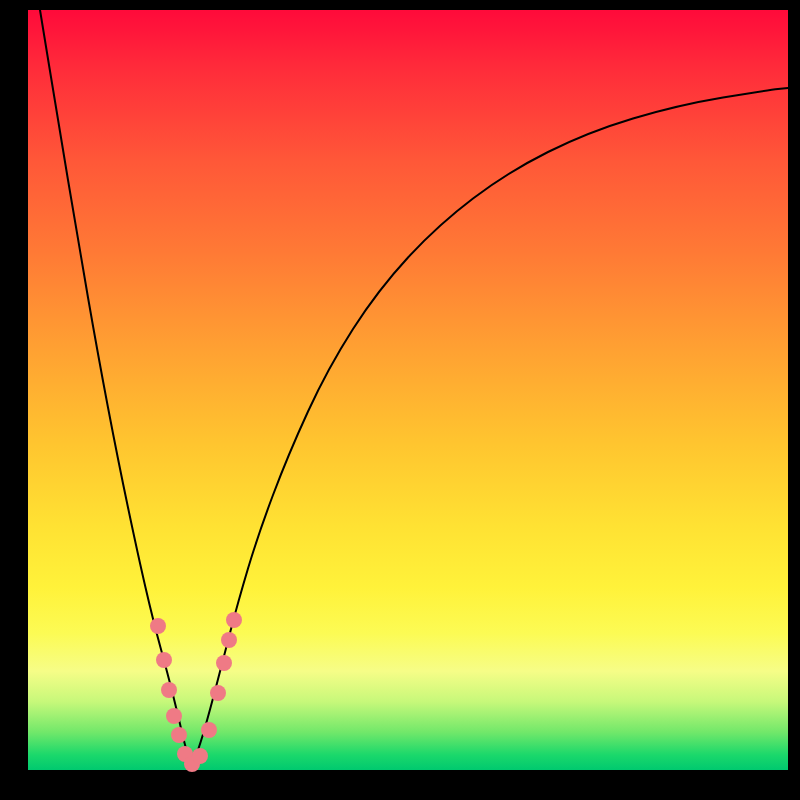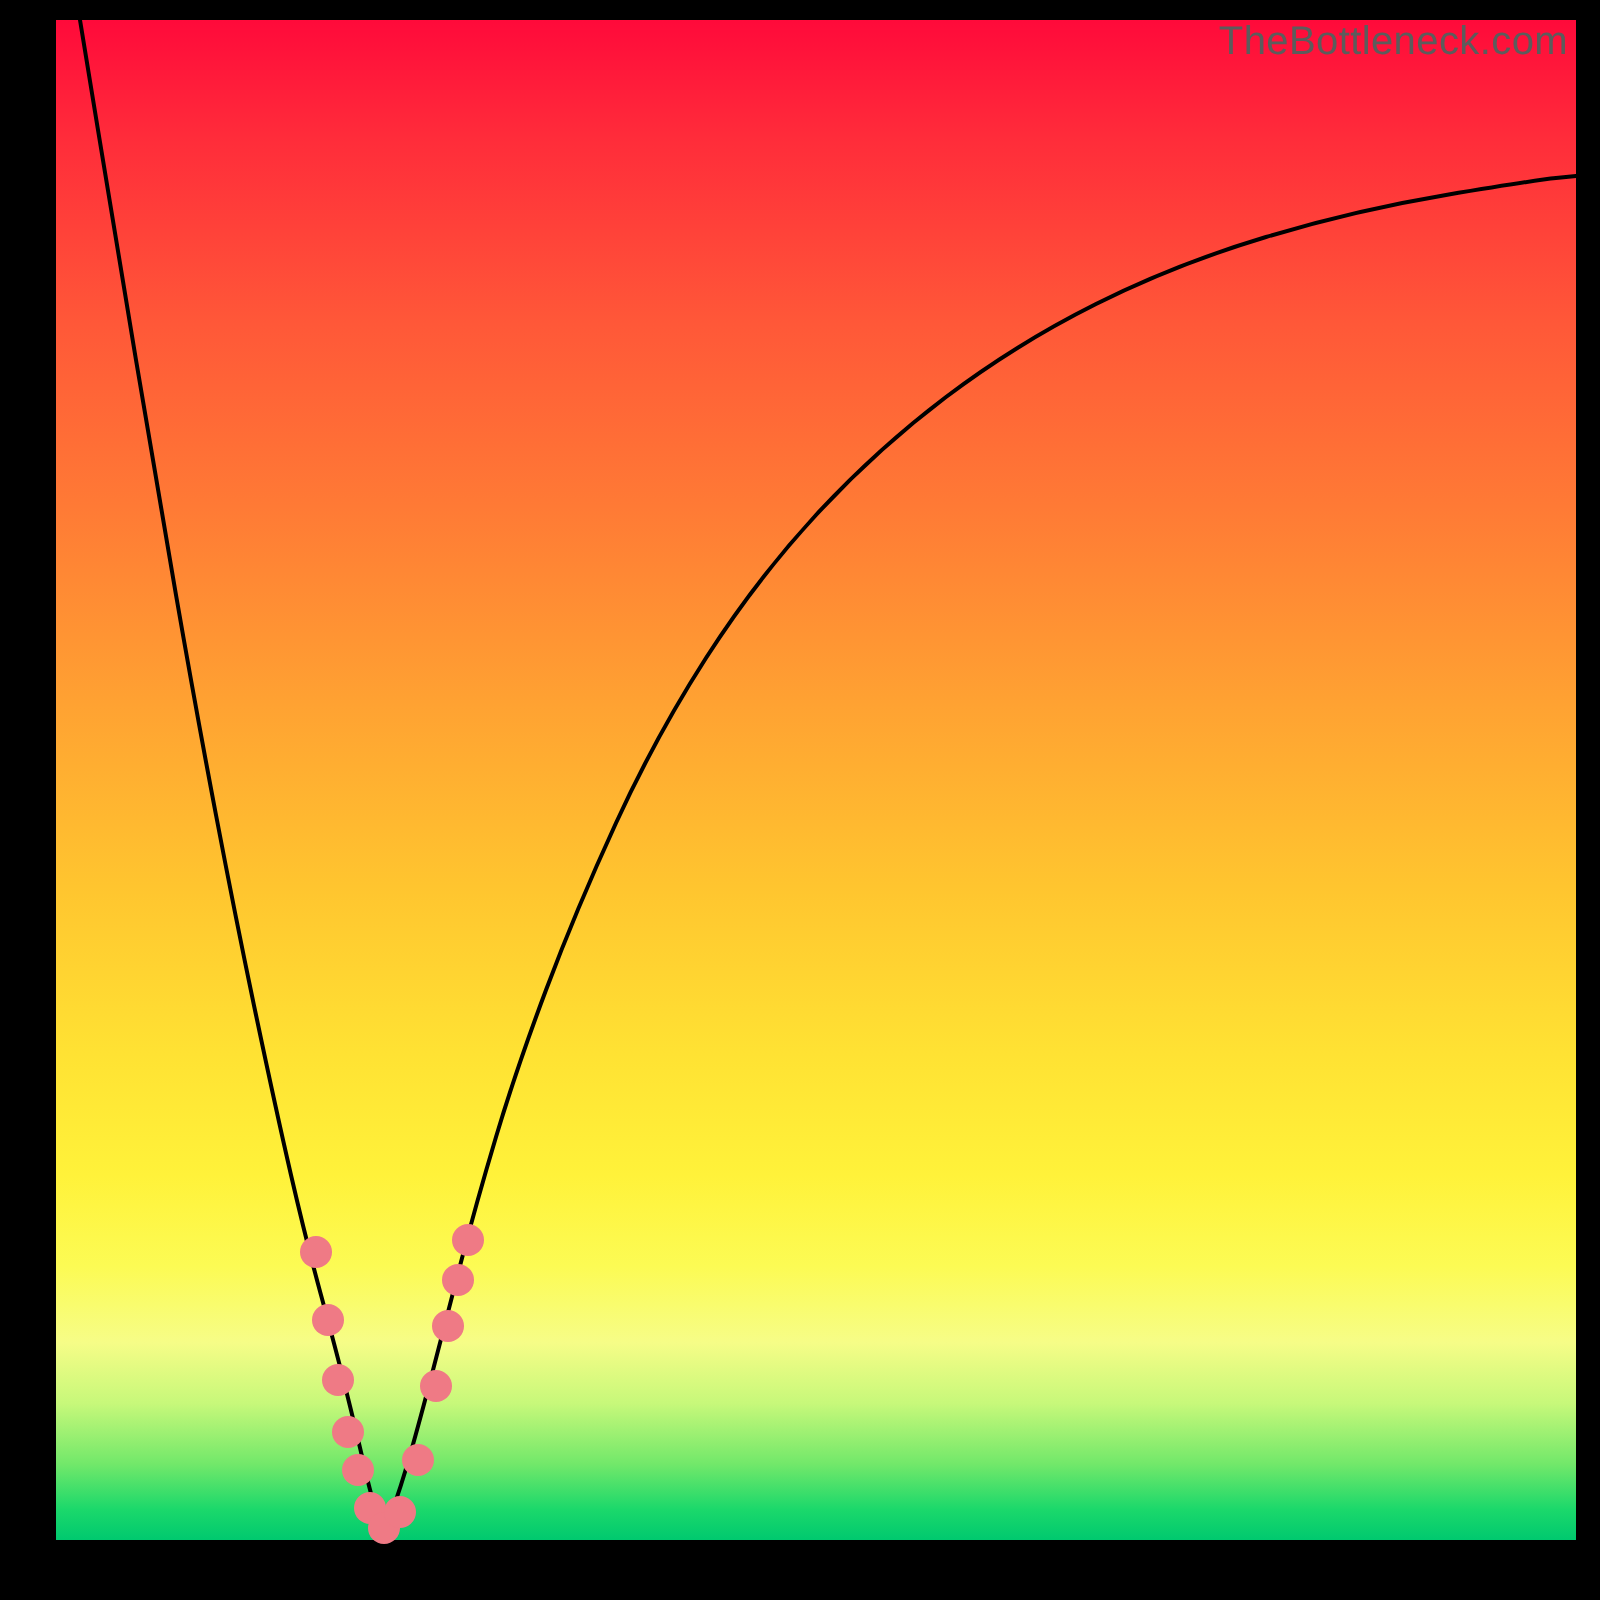--- a/index.html
+++ b/index.html
@@ -68,21 +68,20 @@
   .curve circle.dot {
     fill: #ef7a85;
     stroke: none;
   }
 </style>
 </head>
 <body>
 
 <div class="frame">
   <div class="plot">
-    <div class="watermark">TheBottleneck.com</div>
     <svg class="curve" viewBox="0 0 760 760">
       <path id="left-path" d="M 12 0 Q 12 0 21 55 Q 30 110 40 170 Q 50 230 60 287.5 Q 70 345 80 397.5 Q 90 450 100 497.5 Q 110 545 117.5 577.5 Q 125 610 132.5 637.5 Q 140 665 145 685 Q 150 705 154 722.5 Q 158 740 161 748 L 164 756" stroke="#000000"></path>
       <path id="right-path" d="M 164 756 Q 164 756 168 745.5 Q 172 735 177 717.5 Q 182 700 188.5 675 Q 195 650 202.5 621 Q 210 592 220 558.5 Q 230 525 245 485 Q 260 445 280 401.5 Q 300 358 325 319 Q 350 280 380 247.5 Q 410 215 445 188.5 Q 480 162 520 142 Q 560 122 605 108.5 Q 650 95 695 87.5 Q 740 80 750 79 L 760 78" stroke="#000000"></path>
       <g id="dots">
           <circle cx="130" cy="616" r="8" class="dot" fill="#ef7a85"></circle>
           <circle cx="136" cy="650" r="8" class="dot" fill="#ef7a85"></circle>
           <circle cx="141" cy="680" r="8" class="dot" fill="#ef7a85"></circle>
           <circle cx="146" cy="706" r="8" class="dot" fill="#ef7a85"></circle>
           <circle cx="151" cy="725" r="8" class="dot" fill="#ef7a85"></circle>
           <circle cx="157" cy="744" r="8" class="dot" fill="#ef7a85"></circle>

